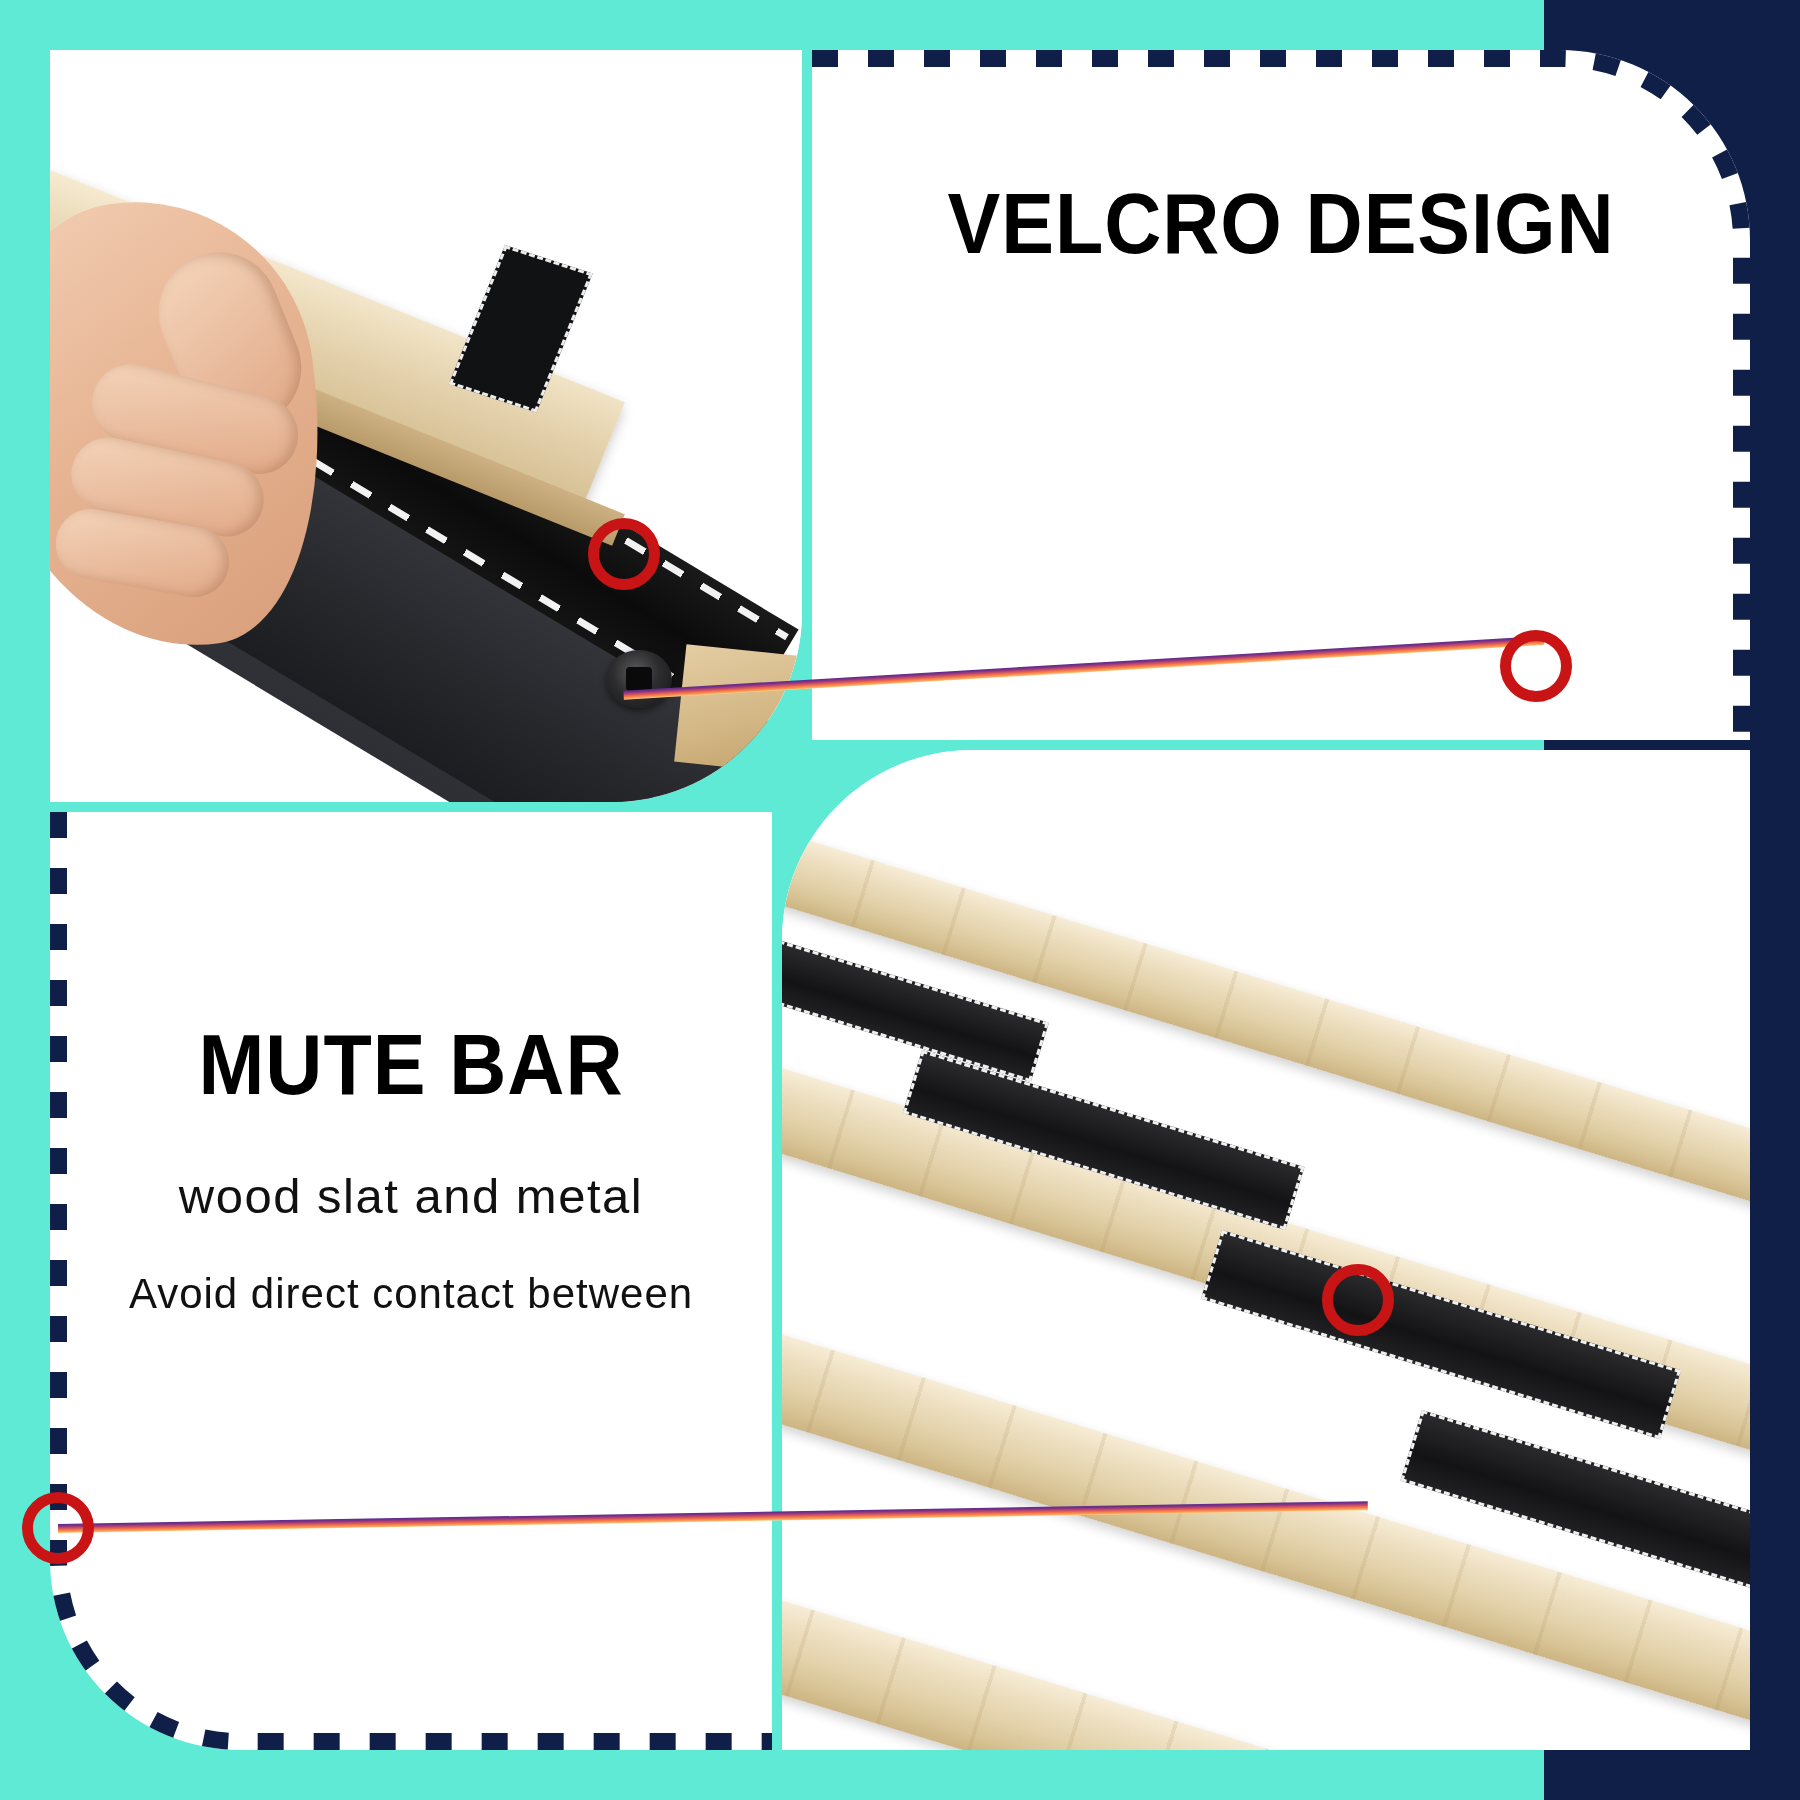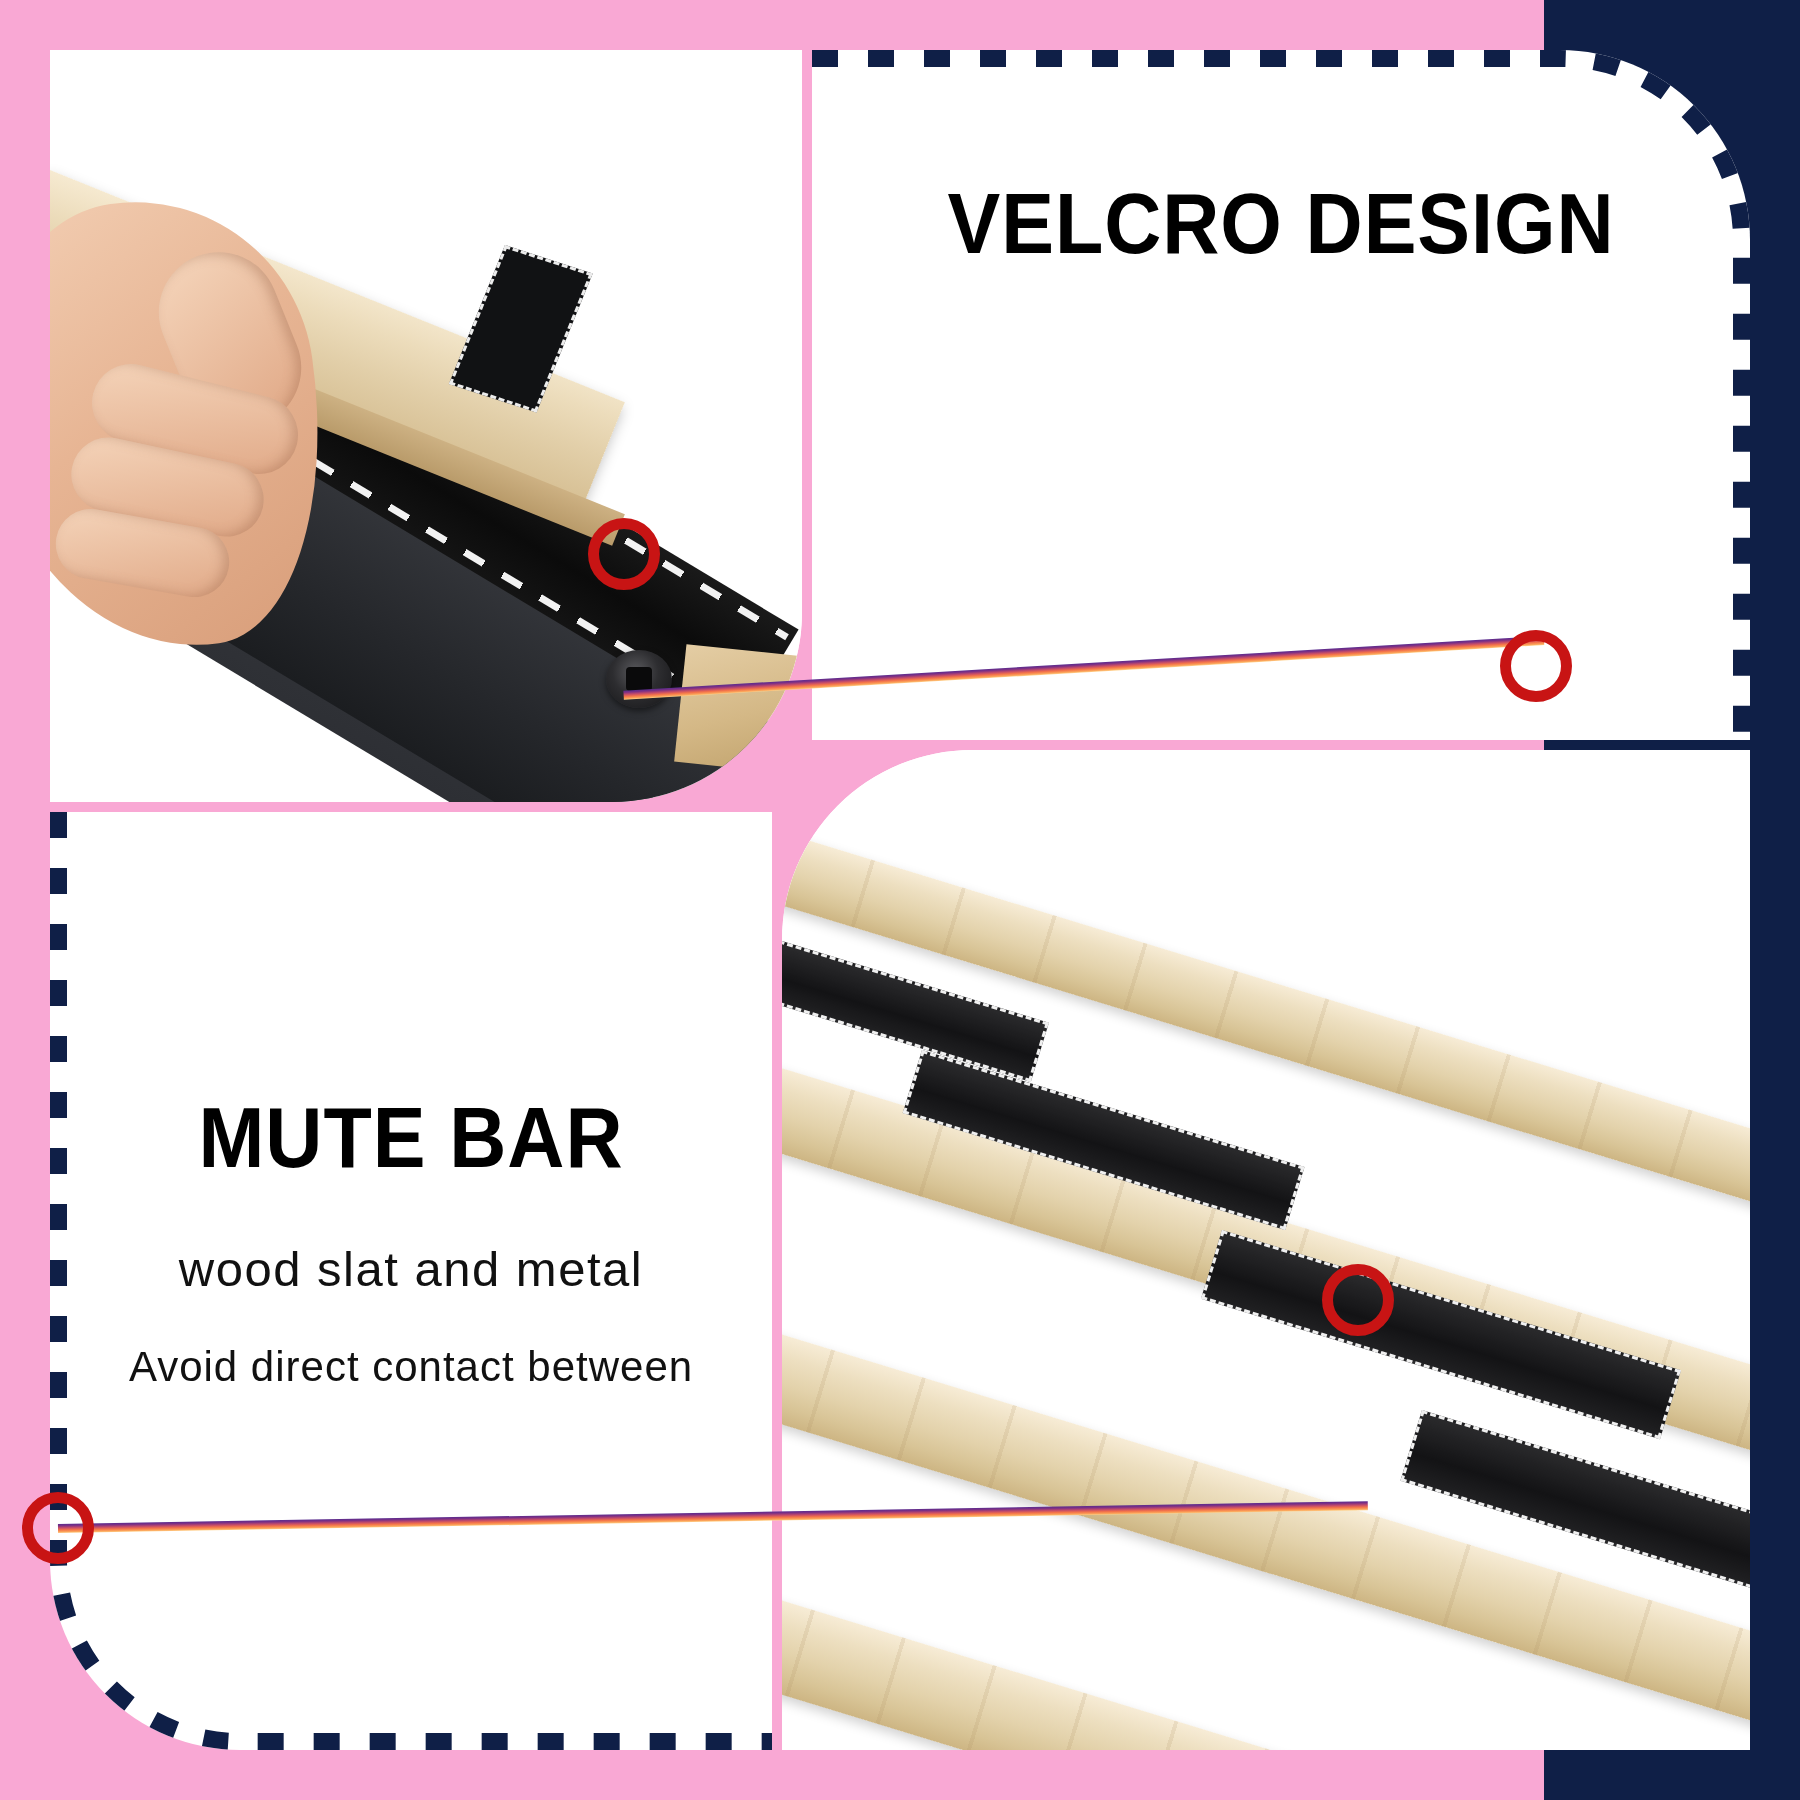--- a/index.html
+++ b/index.html
@@ -5,21 +5,21 @@
   * { box-sizing: border-box; margin: 0; padding: 0; }
   html, body {
     width: 1800px; height: 1800px;
     background: #0f1f47;
     font-family: "Liberation Sans", sans-serif;
     overflow: hidden;
   }
   #stage {
     position: relative;
     width: 1544px; height: 1800px;
-    background: #f9a8d4;
+    background: #5eead4;
   }
 
   
   .panel {
     position: absolute;
     background: #ffffff;
     overflow: hidden;
   }
 
   
@@ -73,21 +73,21 @@
     left: 812px; top: 180px;
     width: 938px;
     text-align: center;
   }
   #tr-text .headline { font-size: 86px; line-height: 1.0; }
   #tr-text .sub1 { font-size: 49px; margin-top: 62px; }
   #tr-text .sub2 { font-size: 49px; margin-top: 52px; }
 
   #bl-text {
     position: absolute;
-    left: 50px; top: 1094px;
+    left: 50px; top: 1021px;
     width: 722px;
     text-align: center;
   }
   #bl-text .headline { font-size: 86px; line-height: 1.0; }
   #bl-text .sub1 { font-size: 49px; margin-top: 61px; }
   #bl-text .sub2 { font-size: 42px; margin-top: 46px; letter-spacing: 1px; }
 
   
   .connector {
     position: absolute;

